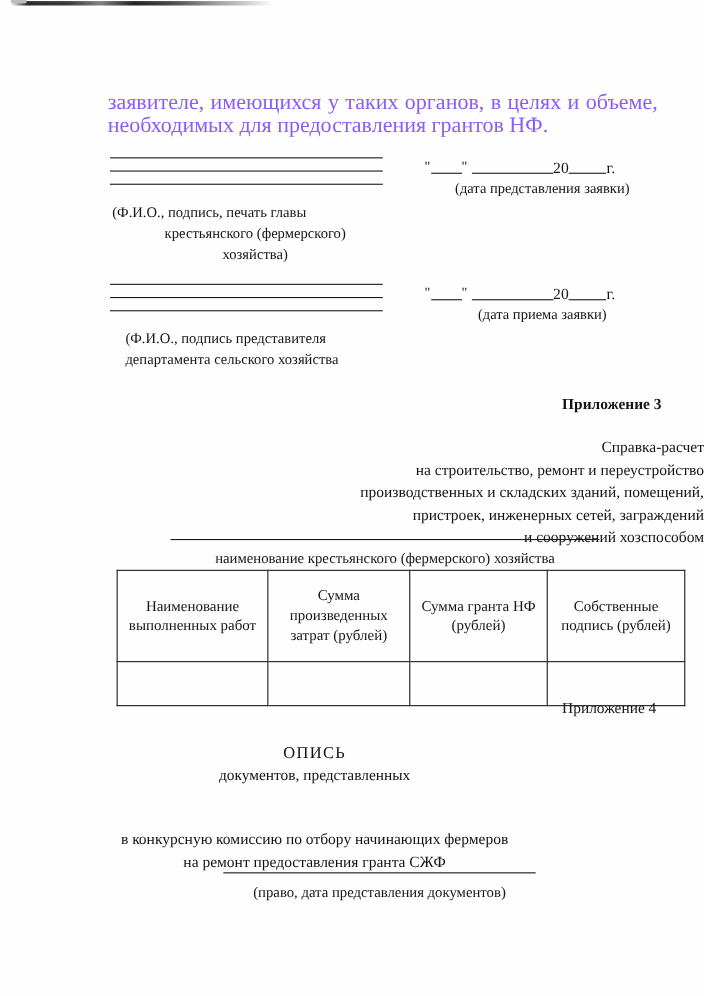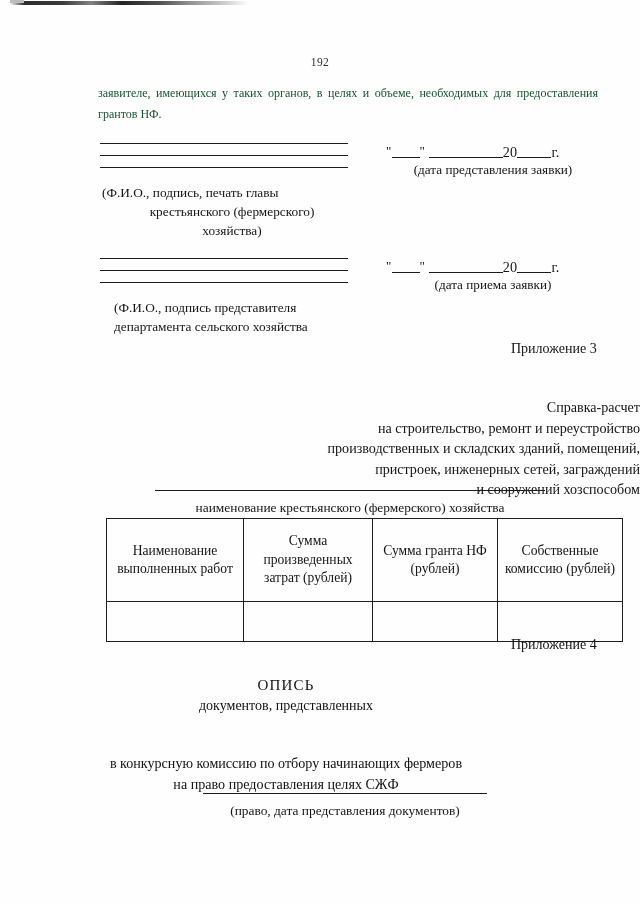--- a/index.html
+++ b/index.html
@@ -61,24 +61,24 @@
     font-size: 11.5px;
     letter-spacing: .4px;
     color: #2b2b2b;
   }
 
   .body-para {
     position: absolute;
     left: 98px;
     top: 83px;
     width: 500px;
-    font-size: 12px;
+    font-size: 20px;
     line-height: 21px;
     text-align: justify;
-    color: #14532d;
+    color: #8b5cf6;
   }
 
   
   .sigblock { position: absolute; }
 
   .rule {
     border-bottom: 1.3px solid #1b1b1b;
     height: 0;
   }
 
@@ -175,21 +175,20 @@
   }
 </style>
 </head>
 <body>
 
 <div class="page">
 
   <div class="scan-smudge"></div>
   <div class="scan-smudge-tick"></div>
 
-  <div class="pageno">192</div>
 
   <div class="body-para">заявителе, имеющихся у таких органов, в целях и объеме, необходимых для предоставления грантов НФ.</div>
 
   <div class="sigblock sig-lines" style="left:100px; top:143px; width:248px;">
     <div class="rule"></div>
     <div class="rule"></div>
     <div class="rule"></div>
   </div>
   <div class="sigblock" style="left:102px; top:183px; width:260px;">
     <div class="sig-caption">(Ф.И.О., подпись, печать главы</div>
@@ -216,61 +215,61 @@
   </div>
 
   <div class="sigblock" style="left:386px; top:258px; width:214px;">
     <div class="date-line">
       <span class="q">"</span><span class="blank b-sm"></span><span class="q">"</span>
       <span class="blank b-md"></span><span>20</span><span class="blank b-xs"></span><span>г.</span>
     </div>
     <div class="date-caption">(дата приема заявки)</div>
   </div>
 
-  <div class="appendix-label" style="left:511px; top:341px;">Приложение 3</div>
+  <div class="appendix-label" style="left:511px; top:361px;font-weight:bold;">Приложение 3</div>
 
   <div class="doc-title" style="top:397px;">
     <div>Справка-расчет</div>
     <div>на строительство, ремонт и переустройство</div>
     <div>производственных и складских зданий, помещений,</div>
     <div>пристроек, инженерных сетей, заграждений</div>
     <div>и сооружений хозспособом</div>
   </div>
 
   <div class="captioned-rule" style="left:155px; top:490px; width:390px;">
     <div class="rule"></div>
     <div class="cap">наименование крестьянского (фермерского) хозяйства</div>
   </div>
 
   <table class="tbl">
     <tbody>
         <tr class="head">
       <td style="width:128px;">Наименование выполненных работ</td>
       <td style="width:120px;">Сумма произведенных затрат (рублей)</td>
       <td style="width:116px;">Сумма гранта НФ (рублей)</td>
-      <td style="width:116px;">Собственные комиссию (рублей)</td>
+      <td style="width:116px;">Собственные подпись (рублей)</td>
     </tr>
     <tr class="empty">
       <td></td>
       <td></td>
       <td></td>
       <td></td>
     </tr>
   </tbody>
     </table>
 
   <div class="appendix-label" style="left:511px; top:637px;">Приложение 4</div>
 
   <div class="center-block" style="top:677px; font-size:15px; letter-spacing:1.2px;">ОПИСЬ</div>
   <div class="center-block" style="top:698px; font-size:14px;">документов, представленных</div>
 
 
   <div class="center-block" style="top:753px; font-size:14.1px; line-height:20.5px;">
     <div>в конкурсную комиссию по отбору начинающих фермеров</div>
-    <div>на право предоставления целях СЖФ</div>
+    <div>на ремонт предоставления гранта СЖФ</div>
   </div>
 
   <div class="captioned-rule" style="left:203px; top:793px; width:284px;">
     <div class="rule"></div>
     <div class="cap">(право, дата представления документов)</div>
   </div>
 
 </div>
 
 </body></html>

